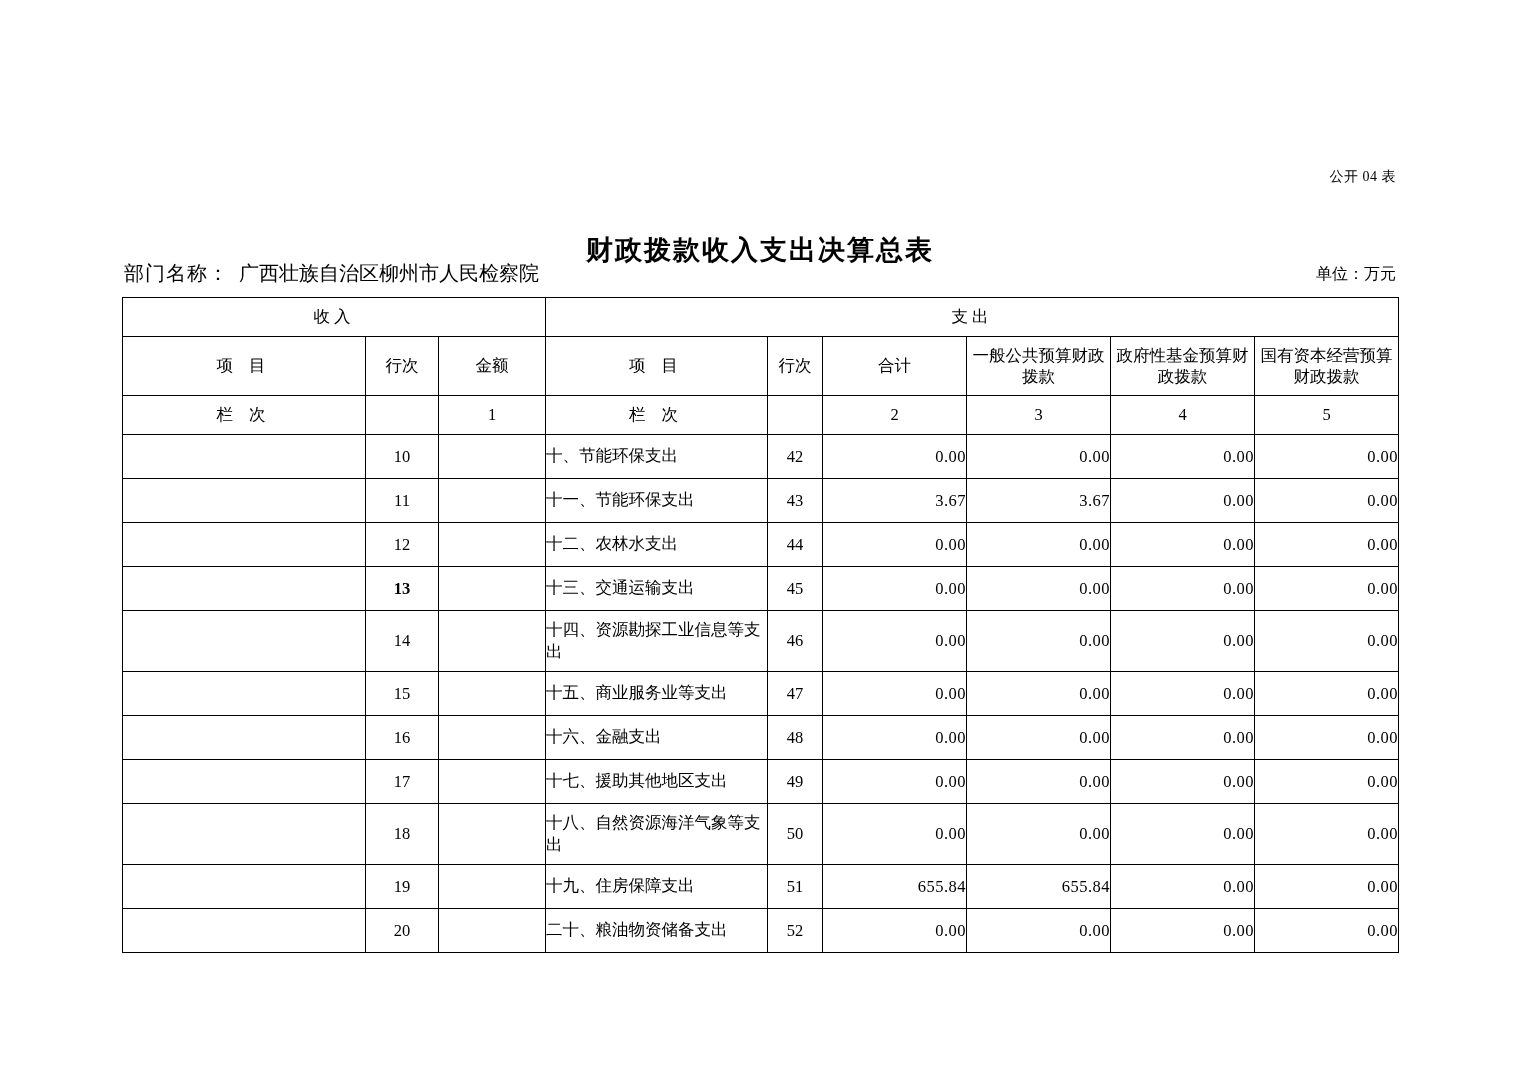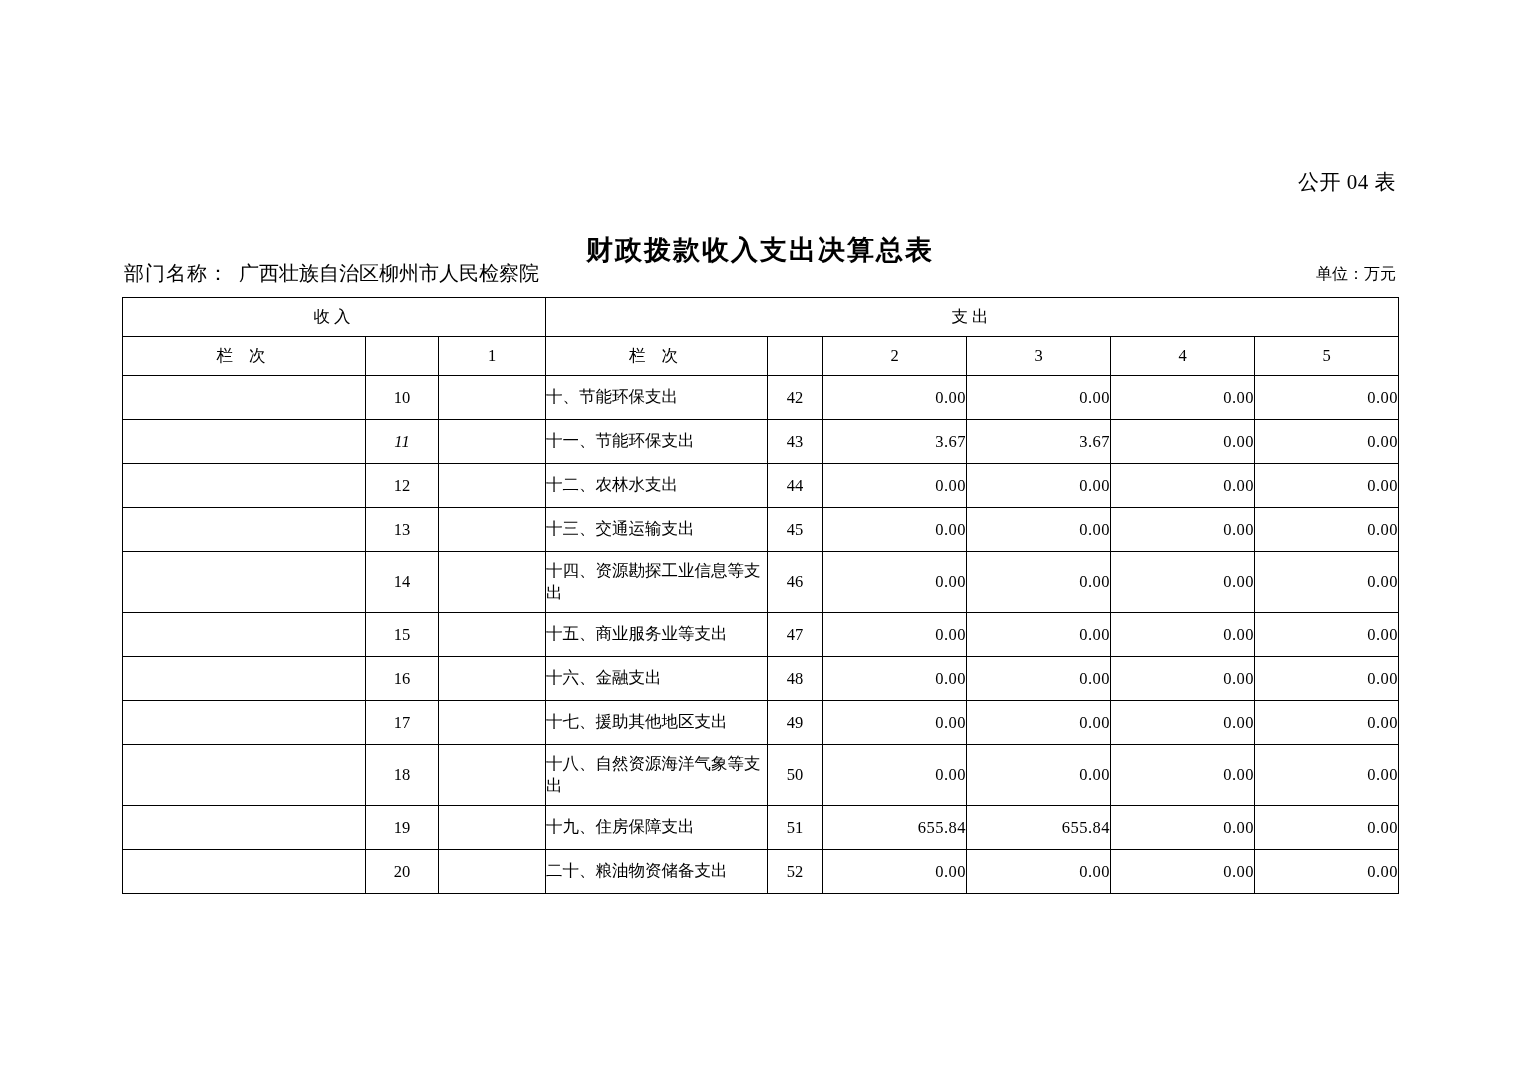--- a/index.html
+++ b/index.html
@@ -18,21 +18,21 @@
   .page {
     position: relative;
     width: 1520px;
     height: 1075px;
     box-sizing: border-box;
   }
   .form-no {
     position: absolute;
     top: 168px;
     right: 124px;
-    font-size: 21px;
+    font-size: 14px;
     letter-spacing: 0.5px;
   }
   .doc-title {
     position: absolute;
     top: 213px;
     left: 0;
     width: 1520px;
     text-align: center;
     font-size: 27px;
     font-weight: bold;
@@ -134,20 +134,31 @@
       <col class="c7">
         <col class="c8">
         <col class="c9">
     </colgroup>
     <tbody>
       <tr>
         <td class="sec-head" colspan="3">收入</td>
         <td class="sec-head" colspan="6">支出</td>
       </tr>
       <tr>
+        <td class="colhead spaced-item">项    目</td>
+        <td class="colhead">行次</td>
+        <td class="colhead">金额</td>
+        <td class="colhead spaced-item">项    目</td>
+        <td class="colhead">行次</td>
+        <td class="colhead">合计</td>
+        <td class="colhead">一般公共预算财政拨款</td>
+        <td class="colhead">政府性基金预算财政拨款</td>
+        <td class="colhead">国有资本经营预算财政拨款</td>
+      </tr>
+      <tr>
         <td class="h-center spaced-item" style="height:38px;">栏    次</td>
         <td class="h-center"></td>
         <td class="h-center">1</td>
         <td class="h-center spaced-item">栏    次</td>
         <td class="h-center"></td>
         <td class="h-center">2</td>
         <td class="h-center">3</td>
         <td class="h-center">4</td>
         <td class="h-center">5</td>
       </tr>
@@ -159,21 +170,21 @@
         <td class="item-text">十、节能环保支出</td>
         <td class="rowno">42</td>
         <td class="num">0.00</td>
         <td class="num">0.00</td>
         <td class="num">0.00</td>
         <td class="num">0.00</td>
       </tr>
 
       <tr>
         <td class="item-text"></td>
-        <td class="rowno" style="height:43px;font-style:italic;">11</td>
+        <td class="rowno" style="height:43px;">11</td>
         <td class="num"></td>
         <td class="item-text">十一、节能环保支出</td>
         <td class="rowno">43</td>
         <td class="num">3.67</td>
         <td class="num">3.67</td>
         <td class="num">0.00</td>
         <td class="num">0.00</td>
       </tr>
 
       <tr>
@@ -183,21 +194,21 @@
         <td class="item-text">十二、农林水支出</td>
         <td class="rowno">44</td>
         <td class="num">0.00</td>
         <td class="num">0.00</td>
         <td class="num">0.00</td>
         <td class="num">0.00</td>
       </tr>
 
       <tr>
         <td class="item-text"></td>
-        <td class="rowno" style="height:43px;">13</td>
+        <td class="rowno" style="height:43px;font-weight:bold;">13</td>
         <td class="num"></td>
         <td class="item-text">十三、交通运输支出</td>
         <td class="rowno">45</td>
         <td class="num">0.00</td>
         <td class="num">0.00</td>
         <td class="num">0.00</td>
         <td class="num">0.00</td>
       </tr>
 
       <tr>

